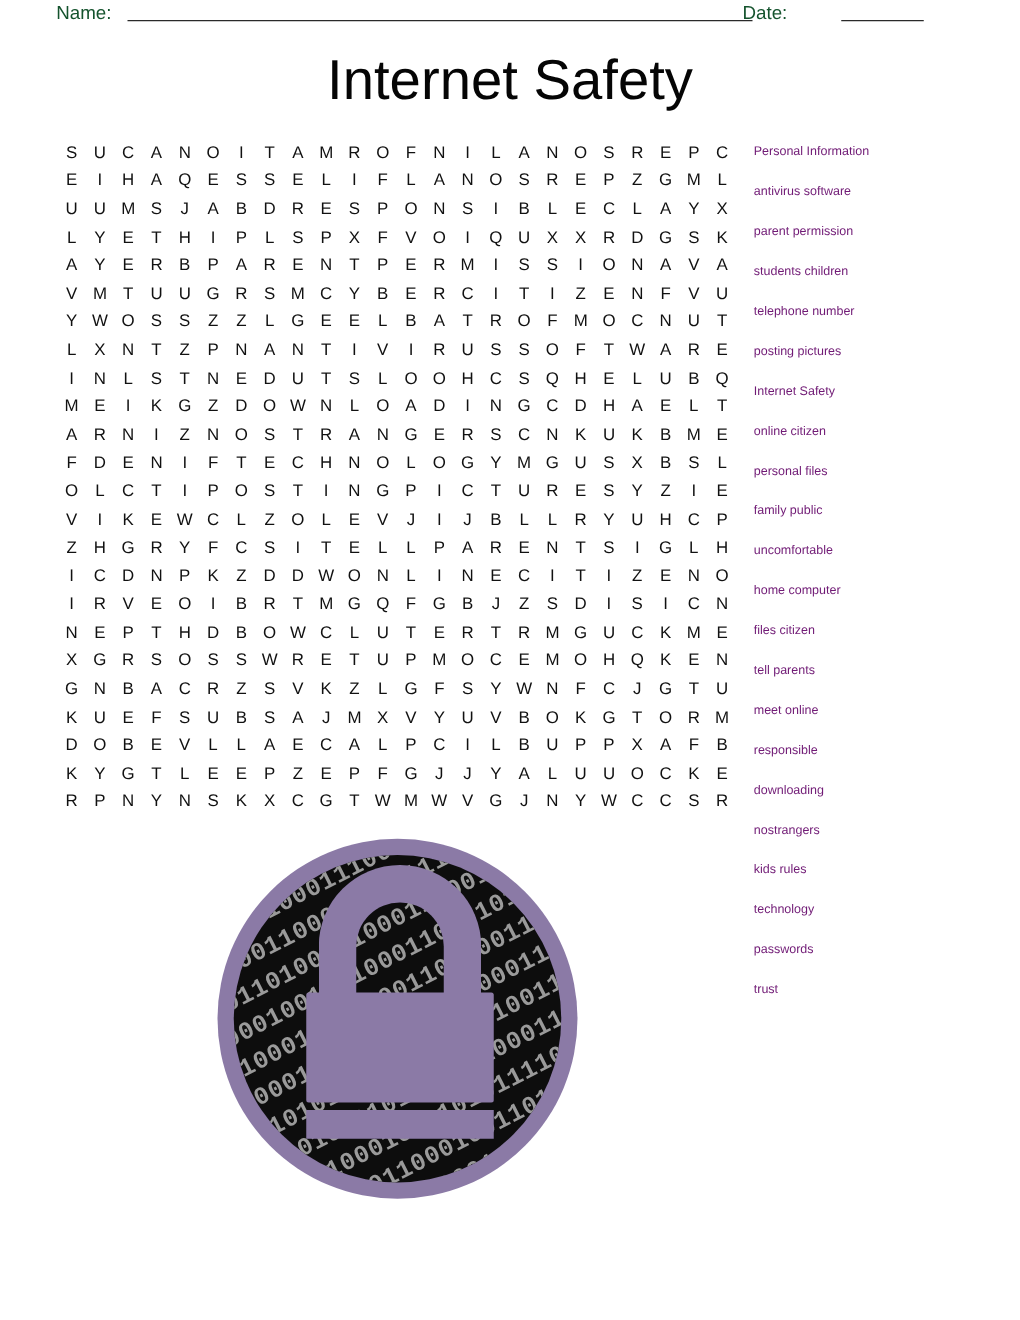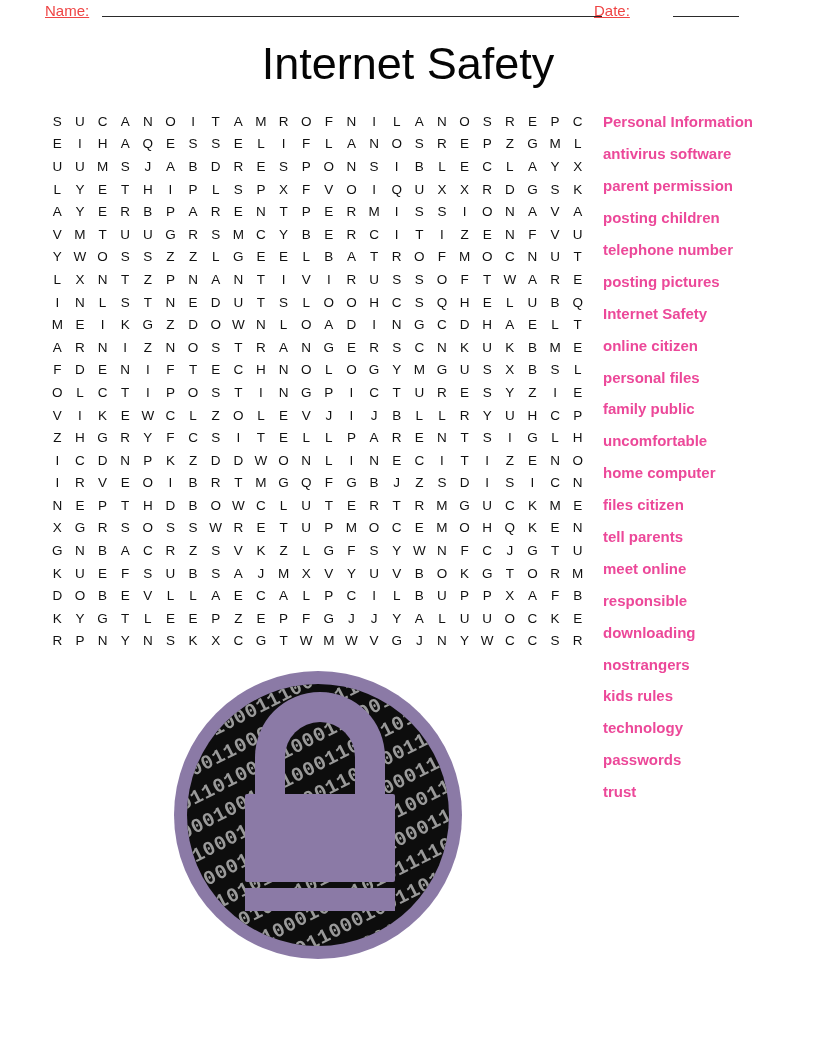--- a/index.html
+++ b/index.html
@@ -7,21 +7,21 @@
   body {
     width: 816px; height: 1056px;
     position: relative;
     overflow: hidden;
     font-family: "Liberation Sans", "DejaVu Sans", sans-serif;
     color: #000;
   }
   .page { position: absolute; inset: 0; }
 
   
-  .hdr-label { position: absolute; font-size: 15px; color: #ef4444; text-decoration: underline; }
+  .hdr-label { position: absolute; font-size: 15px; color: #14532d; }
   .name-label { left: 45px; top: 2px; }
   .date-label { left: 594px; top: 2px; }
   .blank-line { position: absolute; height: 16px; border-bottom: 1.4px solid #2a2a2a; }
   .name-line  { left: 102px; top: 1px; width: 500px; }
   .date-line  { left: 673px; top: 1px; width: 66px; }
 
   
   .title {
     position: absolute; left: 0; top: 38px; width: 816px;
     text-align: center;
@@ -35,21 +35,21 @@
   .grid-cell {
     width: 22.625px; height: 22.6px;
     display: flex; align-items: center; justify-content: center;
     font-size: 13.5px; font-weight: 500; color: #111;
   }
 
   
   .words { position: absolute; left: 603px; top: 106px; width: 210px; }
   .word-item {
     height: 31.9px; display: flex; align-items: center;
-    font-size: 15px; color: #ec4899; white-space: nowrap; font-weight: bold;
+    font-size: 10px; color: #701a75; white-space: nowrap;
   }
 
   
   .badge {
     position: absolute; left: 174px; top: 671px;
     width: 288px; height: 288px;
     border-radius: 50%;
     background: var(--ring, #8b7aa6);
   }
   .badge-inner {
@@ -722,21 +722,21 @@
         <span class="grid-cell">C</span>
         <span class="grid-cell">S</span>
         <span class="grid-cell">R</span>
       </div>
     </div>
 
   <div class="words" id="words">
       <div class="word-item">Personal Information</div>
       <div class="word-item">antivirus software</div>
       <div class="word-item">parent permission</div>
-      <div class="word-item">posting children</div>
+      <div class="word-item">students children</div>
       <div class="word-item">telephone number</div>
       <div class="word-item">posting pictures</div>
       <div class="word-item">Internet Safety</div>
       <div class="word-item">online citizen</div>
       <div class="word-item">personal files</div>
       <div class="word-item">family public</div>
       <div class="word-item">uncomfortable</div>
       <div class="word-item">home computer</div>
       <div class="word-item">files citizen</div>
       <div class="word-item">tell parents</div>

